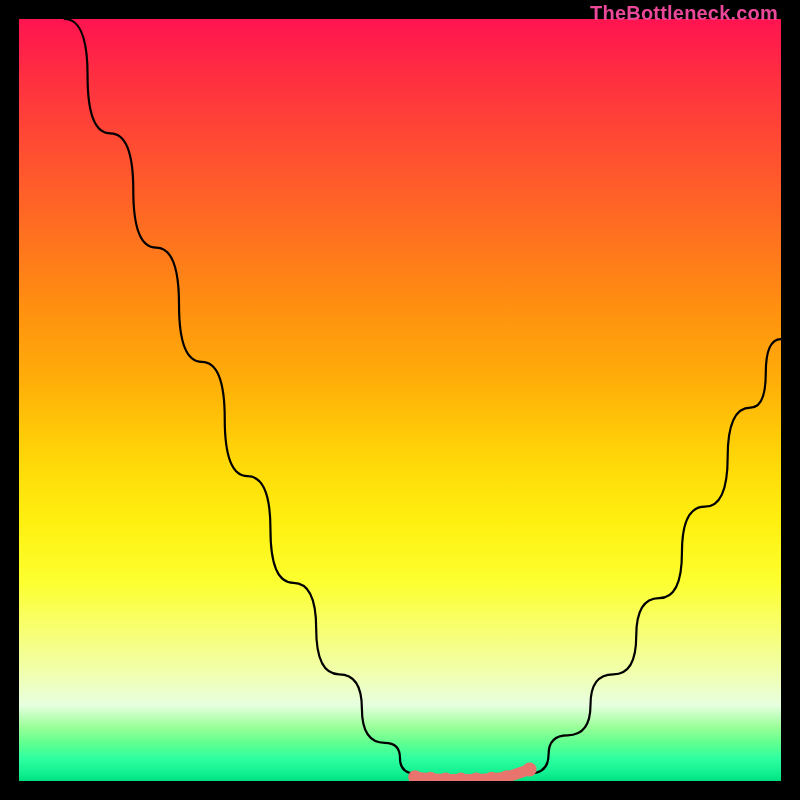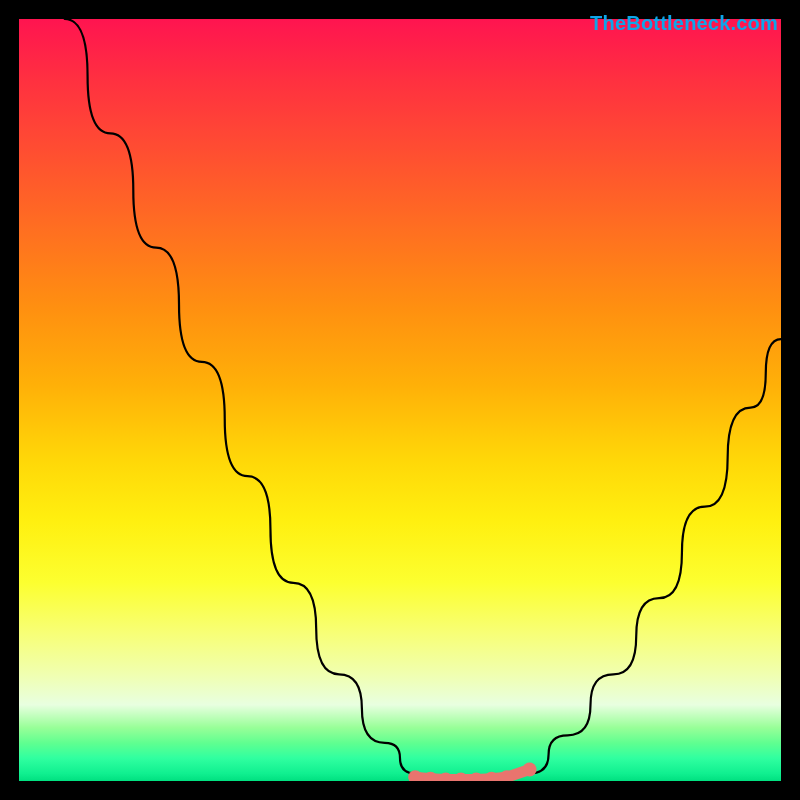--- a/index.html
+++ b/index.html
@@ -31,26 +31,26 @@
       #e8ffe0 90%,
       #98ff98 93%,
       #60ff90 95%,
       #30ffa0 97%,
       #10f090 99%,
       #00e080 100%
     );
   }
   .credit {
     position: absolute;
-    top: 12px;
+    top: 2px;
     right: 22px;
     font-family: Arial, Helvetica, sans-serif;
     font-size: 20px;
     font-weight: 600;
-    color: #0ea5e9;
+    color: #ec4899;
     letter-spacing: 0.2px;
   }
   svg.curves {
     position: absolute;
     left: 19px;
     top: 19px;
     width: 762px;
     height: 762px;
   }
 </style>

